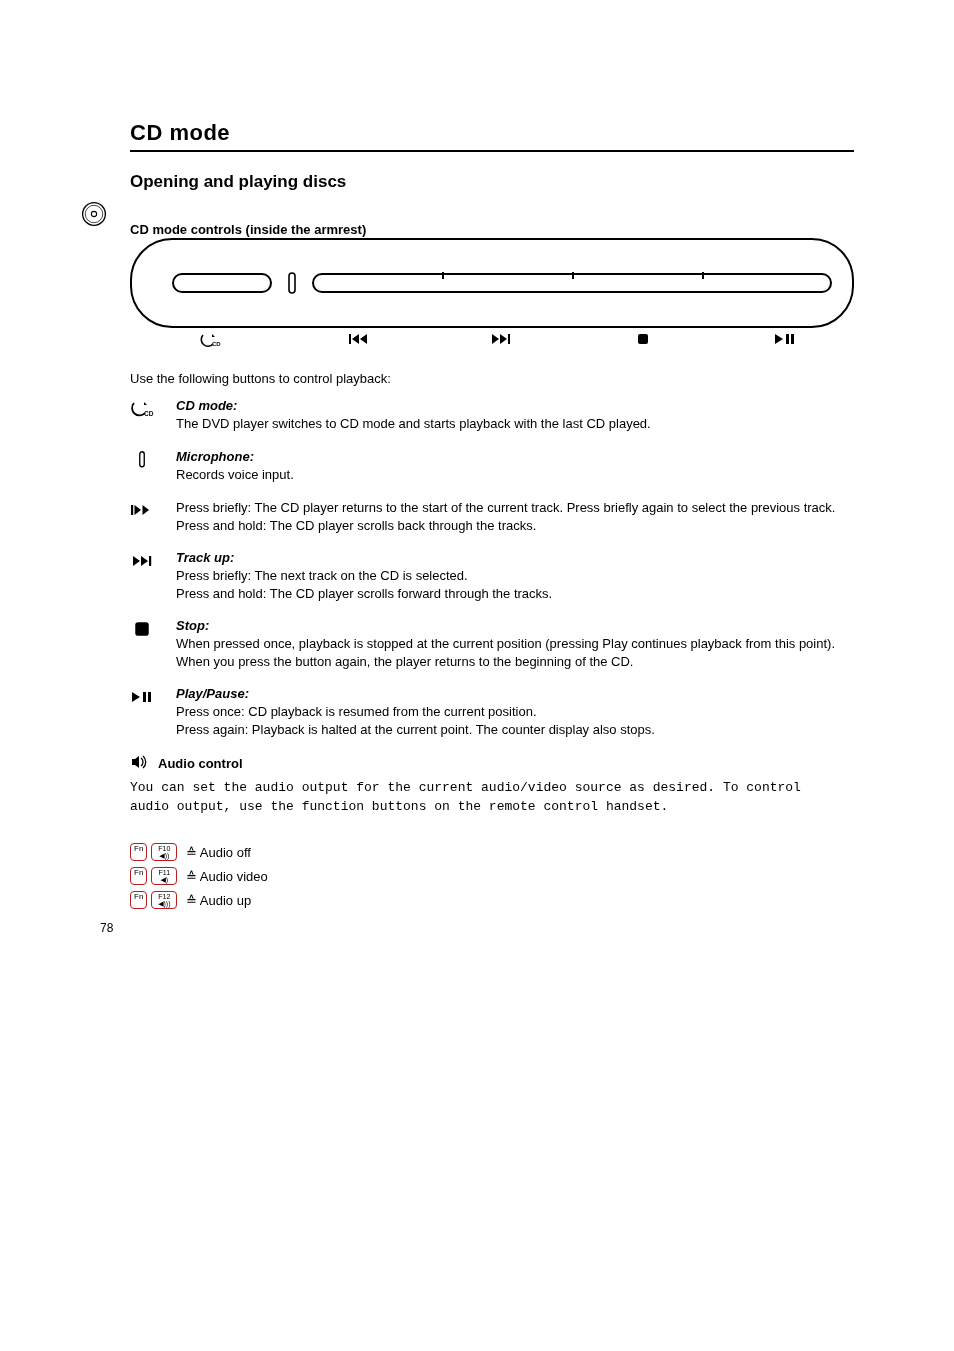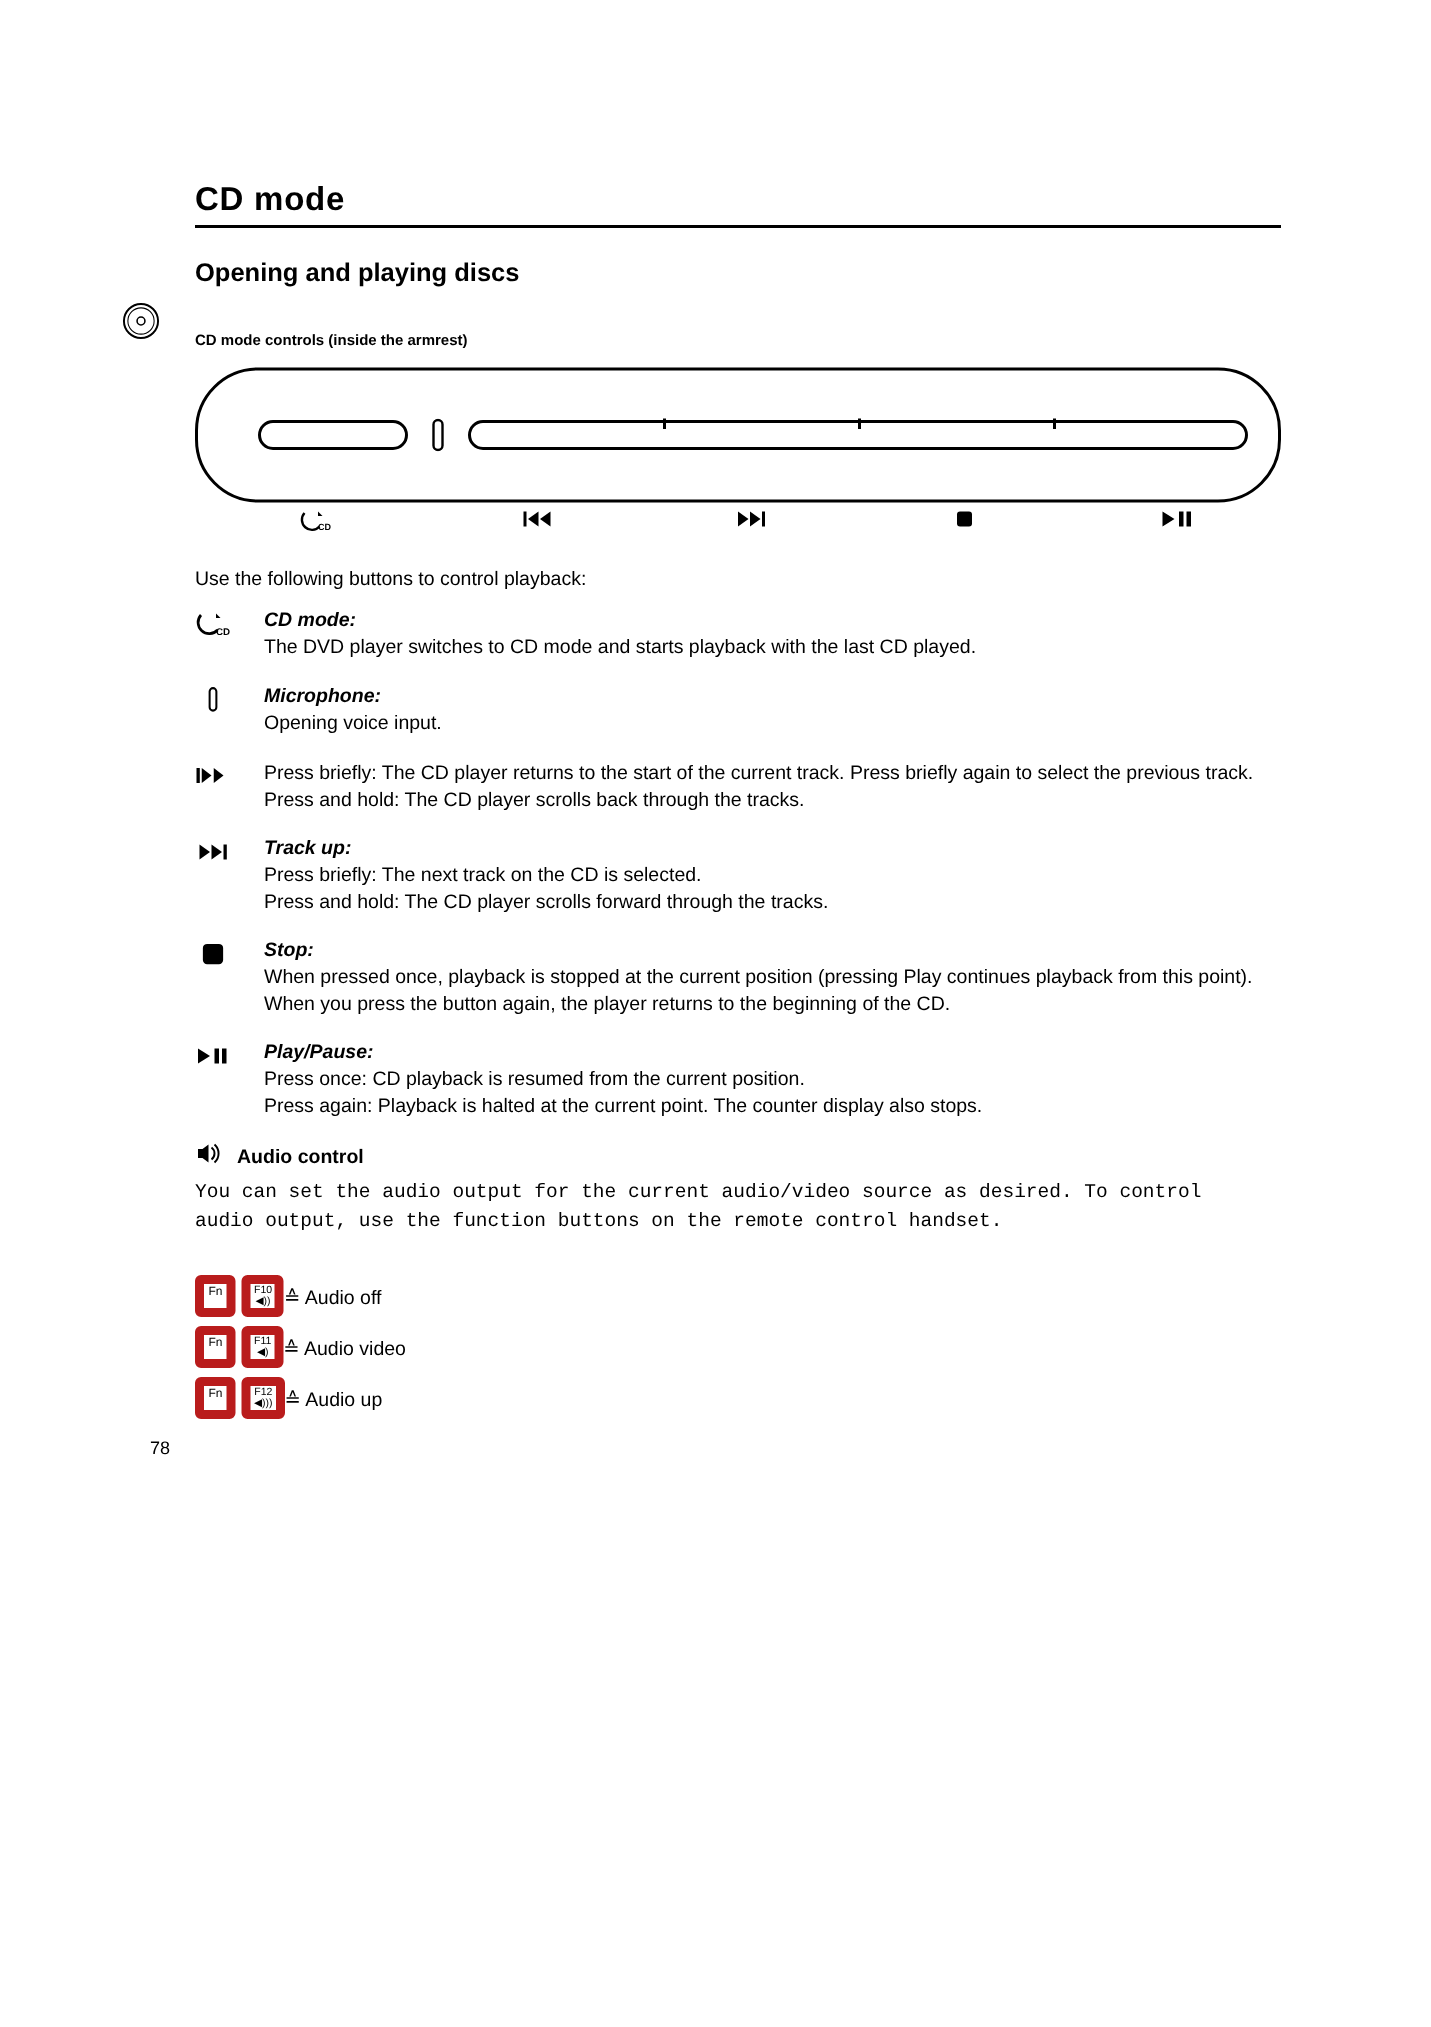--- a/index.html
+++ b/index.html
@@ -31,23 +31,23 @@
   .rule {
     border-top: 2px solid #000;
     margin-bottom: 20px;
   }
   .subtitle {
     font-size: 17px;
     font-weight: bold;
     margin-bottom: 30px;
   }
   .controls-heading {
-    font-size: 10px;
-    font-weight: bold;
-    margin-bottom: 12px;
+    font-size: 13px;
+    font-weight: bold;
+    margin-bottom: 1px;
   }
   .panel-wrap {
     margin-bottom: 20px;
   }
   .panel {
     border: 2px solid #000;
     border-radius: 42px;
     height: 90px;
     display: flex;
     align-items: center;
@@ -149,21 +149,21 @@
     display: flex;
     align-items: center;
     margin-bottom: 6px;
   }
   .audio-pair {
     flex: 0 0 56px;
     display: flex;
     gap: 4px;
   }
   .key-box {
-    border: 6px solid #b91c1c;
+    border: 1px solid #b91c1c;
     border-radius: 4px;
     font-size: 8px;
     padding: 1px 3px;
     min-width: 16px;
     text-align: center;
     line-height: 1;
   }
   .key-box.wide { min-width: 26px; font-size: 7px; padding: 1px 2px; }
   .audio-text { flex: 1; }
   .page-num {
@@ -261,21 +261,21 @@
     </div>
 
     <div class="func-item">
       <div class="func-icon">
           <svg width="14" height="24" viewBox="0 0 14 24">
             <rect x="4" y="1" width="6" height="20" rx="3" fill="none" stroke="#000" stroke-width="1.8"></rect>
           </svg>
         </div>
       <div class="func-body">
         <div class="func-name">Microphone:</div>
-        <div class="func-desc">Opening voice input.</div>
+        <div class="func-desc">Records voice input.</div>
       </div>
     </div>
 
     <div class="func-item">
       <div class="func-icon">
           <svg viewBox="0 0 24 14">
             <rect x="1" y="2" width="2.2" height="10" fill="#000"></rect>
             <path d="M11 7 L4.5 2 L4.5 12 Z" fill="#000"></path>
             <path d="M19 7 L12.5 2 L12.5 12 Z" fill="#000"></path>
           </svg>

